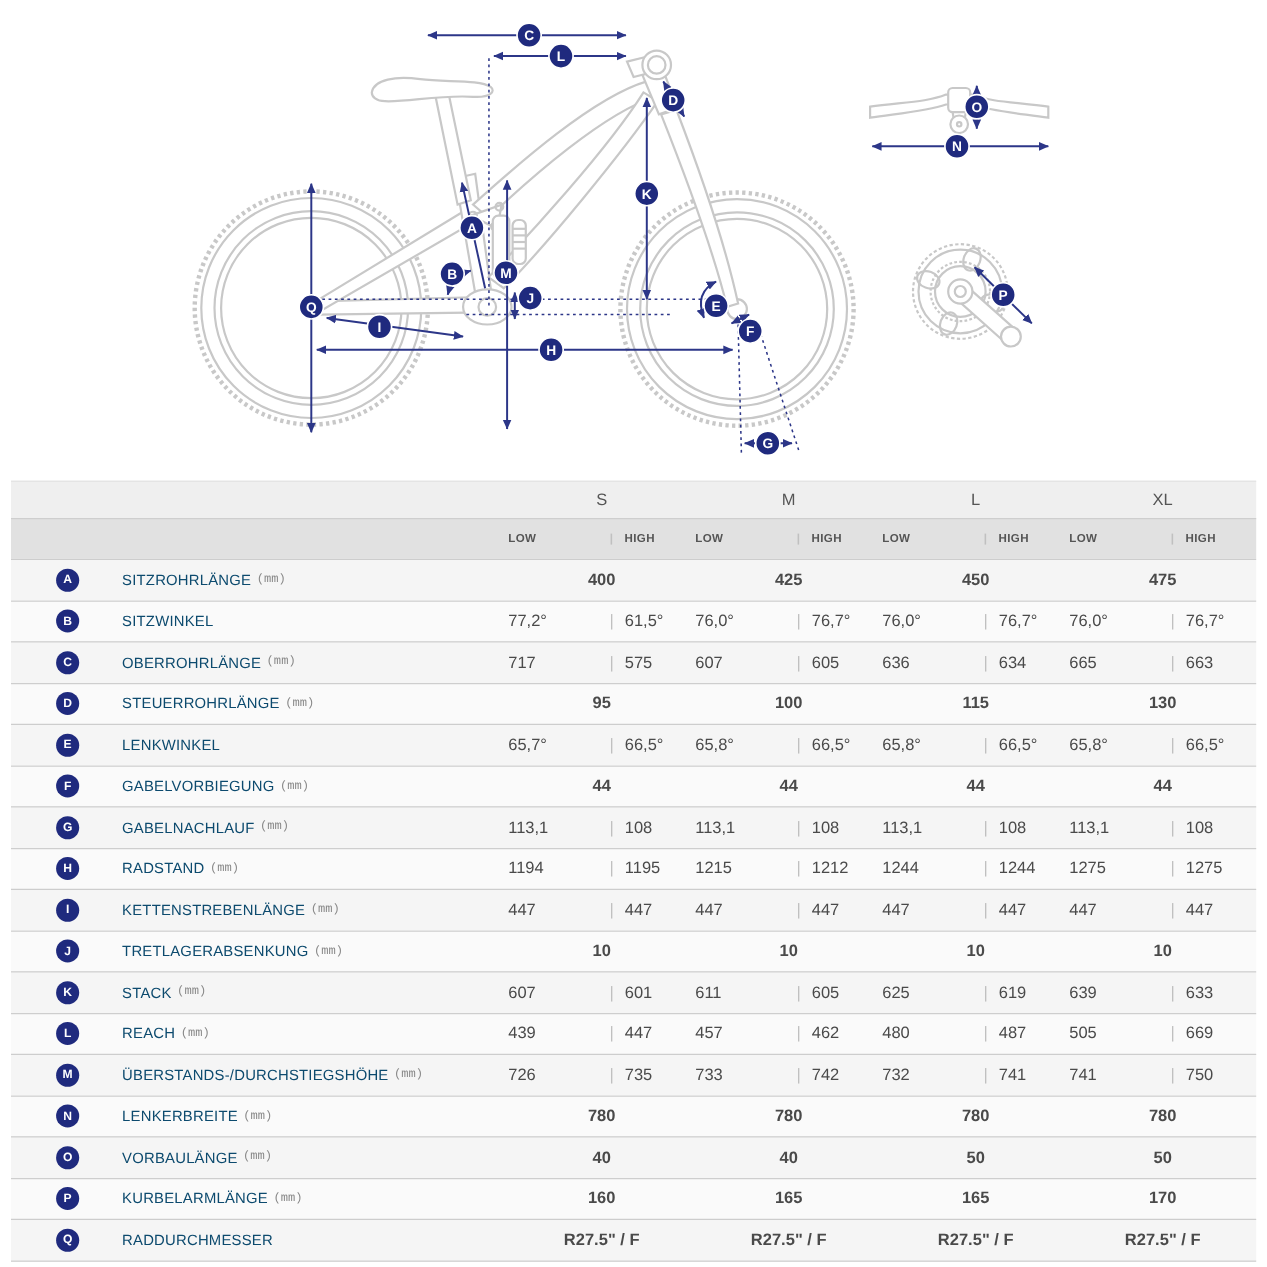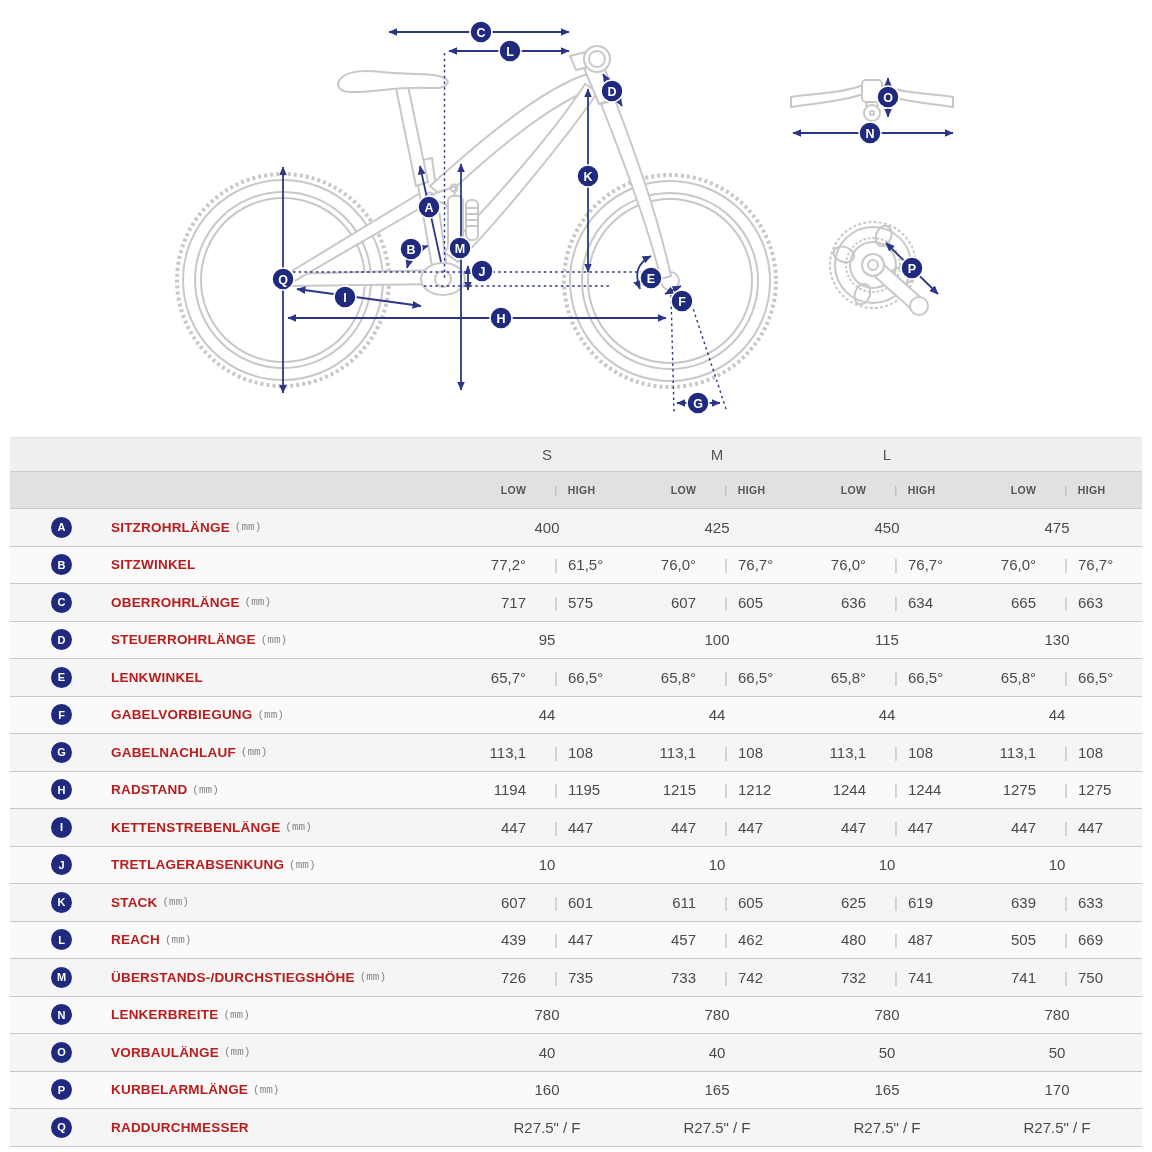--- a/index.html
+++ b/index.html
@@ -18,27 +18,27 @@
   .h1{height:33px;background:#efefef;border-top:1px solid #e2e2e2;display:flex;}
   .h2{height:36px;background:#e1e1e1;border-top:1px solid #cbcbcb;display:flex;}
   .spacer{width:452px;}
   .szcell{width:170px;display:flex;align-items:center;justify-content:center;font-size:15px;color:#555;}
   .lohi{width:170px;display:flex;align-items:center;font-size:10.5px;font-weight:bold;color:#555;letter-spacing:.4px;}
   .trow{height:36.5px;display:flex;align-items:center;border-top:1px solid #c9c9c9;background:#f5f5f5;}
   .trow.alt{background:#fafafa;}
   .trow:last-child{border-bottom:1px solid #c9c9c9;}
   .rowhead{width:452px;display:flex;align-items:center;box-sizing:border-box;padding-left:41px;}
   .lcirc{width:21px;height:21px;border-radius:50%;background:#1f2a7e;color:#fff;font-size:11px;font-weight:bold;display:flex;align-items:center;justify-content:center;flex:none;}
-  .rlabel{margin-left:39px;font-weight:bold;font-size:13.5px;color:#b91c1c;letter-spacing:.2px;white-space:nowrap;}
+  .rlabel{margin-left:39px;font-weight:normal;font-size:13.5px;color:#0c4a6e;letter-spacing:.2px;white-space:nowrap;}
   .runit{font-size:11px;color:#888;margin-left:5px;font-family:Liberation Mono, monospace;}
   .vcell{width:170px;display:flex;align-items:center;font-size:15px;color:#4a4a4a;}
-  .lo{flex:1;text-align:right;padding-right:28px;}
+  .lo{flex:1;text-align:left;padding-right:28px;}
   .hi{flex:1;text-align:left;padding-left:10px;}
   .sep{color:#c0c0c0;}
-  .single{flex:1;text-align:center;}
+  .single{flex:1;text-align:center;font-weight:bold;}
 </style>
 </head>
 <body>
 
 <div class="diagram">
 <svg width="1152" height="437" viewBox="0 0 1152 437">
   <defs>
     <marker id="ah" viewBox="0 0 8 8" markerWidth="9" markerHeight="9" refX="7.5" refY="4" orient="auto-start-reverse" markerUnits="userSpaceOnUse">
       <path d="M0,0.5 L8,4 L0,7.5 Z" fill="#2c3688"></path>
     </marker>
@@ -203,20 +203,21 @@
       </g>
 </svg>
 </div>
 
 <div class="geo-table">
   <div class="h1">
     <div class="spacer"></div>
     <div class="szcell">S</div>
     <div class="szcell">M</div>
     <div class="szcell">L</div>
+    <div class="szcell">XL</div>
   </div>
   <div class="h2">
     <div class="spacer"></div>
     <div class="lohi">
         <span class="lo">LOW</span>
         <span class="sep">|</span>
         <span class="hi">HIGH</span>
       </div>
     <div class="lohi">
         <span class="lo">LOW</span>

